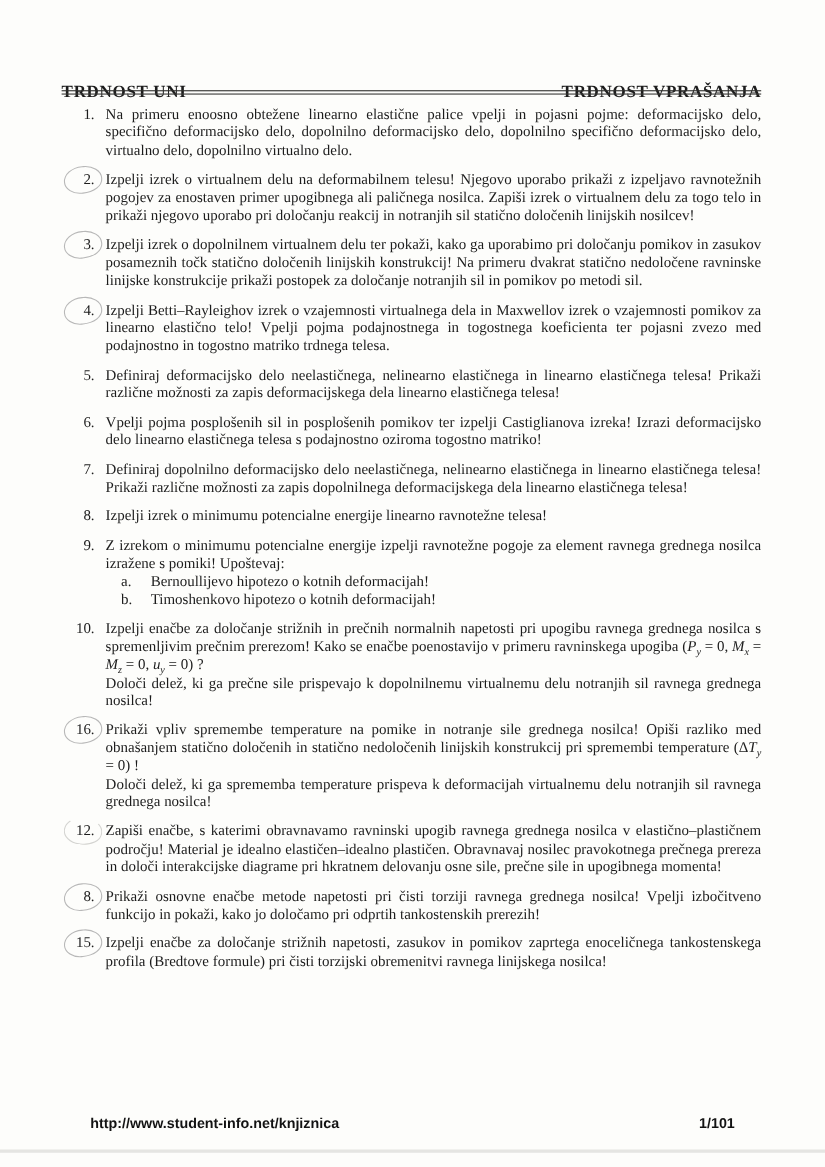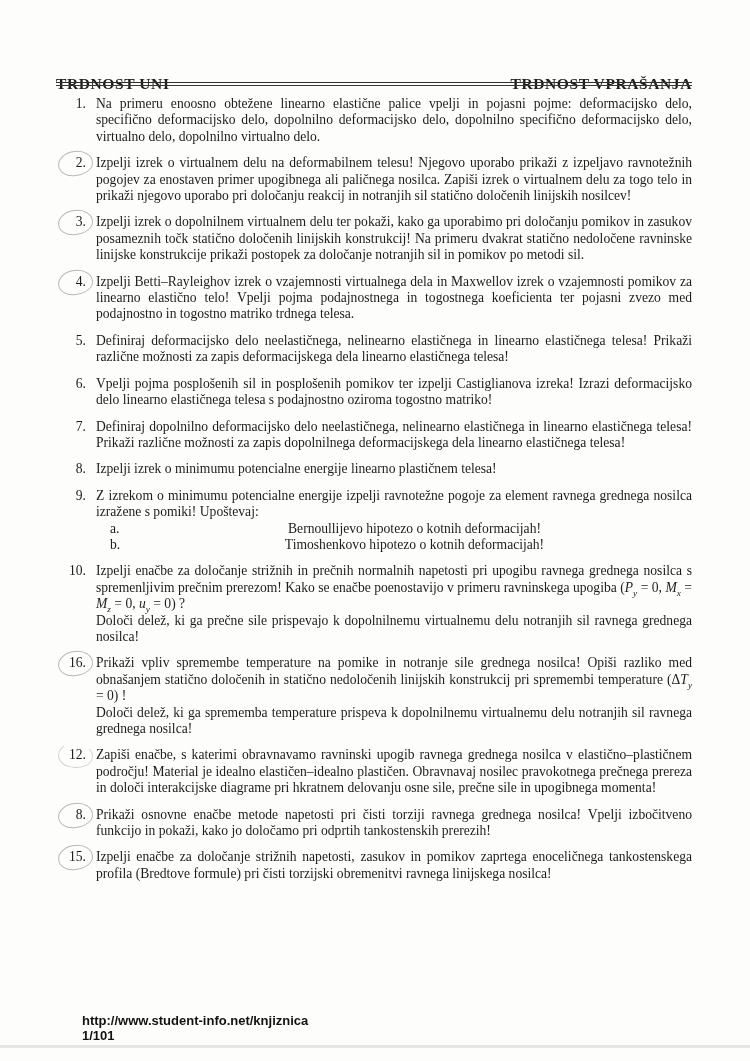--- a/index.html
+++ b/index.html
@@ -33,40 +33,40 @@
     font-size:13.6px;line-height:16.4px;
   }
   .q{display:flex;margin-bottom:10px;}
   .qnum{
     position:relative;flex:none;width:30px;text-align:right;margin-right:10px;
   }
   .qbody{flex:1;min-width:0;}
   .qtext{margin:0;text-align:justify;}
   .sub{display:flex;padding-left:14px;}
   .sublabel{flex:none;width:27px;}
-  .subtext{flex:1;text-align:center;}
+  .subtext{flex:1;}
   sub{font-size:0.68em;line-height:0;}
   i{font-style:italic;}
   
   .q[data-circled="true"] .qnum::after,
   .q[data-circled="faint"] .qnum::after{
     content:"";position:absolute;right:-7px;top:-4px;width:33px;height:23px;
     border:1.4px solid var(--pencil);
     border-radius:52% 48% 55% 45% / 55% 50% 50% 48%;
     transform:rotate(-5deg);
   }
   .q[data-circled="faint"] .qnum::after{
     border-color:#d4d4d1;border-top-color:transparent;transform:rotate(7deg);
   }
   
   .footer{
     position:absolute;left:82px;right:82px;top:1013px;
     display:flex;justify-content:space-between;align-items:baseline;
     font-family:"Liberation Sans","DejaVu Sans",sans-serif;
-    font-weight:bold;font-size:13px;color:#121212;flex-direction:column;
+    font-weight:bold;font-size:13px;color:#121212;
   }
   .scan-band{
     position:absolute;left:0;right:0;top:1045px;height:3px;
     background:rgba(175,175,168,0.30);
   }
 </style>
 </head>
 <body>
 
 <div class="page">
@@ -124,21 +124,21 @@
     <div class="q" data-circled="false">
       <span class="qnum">7.</span>
       <div class="qbody">
           <p class="qtext">Definiraj dopolnilno deformacijsko delo neelastičnega, nelinearno elastičnega in linearno elastičnega telesa! Prikaži različne možnosti za zapis dopolnilnega deformacijskega dela linearno elastičnega telesa!</p>
         </div>
     </div>
 
     <div class="q" data-circled="false">
       <span class="qnum">8.</span>
       <div class="qbody">
-          <p class="qtext">Izpelji izrek o minimumu potencialne energije linearno plastičnem telesa!</p>
+          <p class="qtext">Izpelji izrek o minimumu potencialne energije linearno ravnotežne telesa!</p>
         </div>
     </div>
 
     <div class="q" data-circled="false">
       <span class="qnum">9.</span>
       <div class="qbody">
         <p class="qtext">Z izrekom o minimumu potencialne energije izpelji ravnotežne pogoje za element ravnega grednega nosilca izražene s pomiki! Upoštevaj:</p>
         <div class="sub">
           <span class="sublabel">a.</span>
           <span class="subtext">Bernoullijevo hipotezo o kotnih deformacijah!</span>
@@ -155,21 +155,21 @@
       <div class="qbody">
         <p class="qtext">Izpelji enačbe za določanje strižnih in prečnih normalnih napetosti pri upogibu ravnega grednega nosilca s spremenljivim prečnim prerezom!  Kako se enačbe poenostavijo v primeru ravninskega upogiba (<i>P</i><sub><i>y</i></sub> = 0,  <i>M</i><sub><i>x</i></sub> = <i>M</i><sub><i>z</i></sub> = 0,  <i>u</i><sub><i>y</i></sub> = 0) ?</p>
         <p class="qtext">Določi delež, ki ga prečne sile prispevajo k dopolnilnemu virtualnemu delu notranjih sil ravnega grednega nosilca!</p>
       </div>
     </div>
 
     <div class="q" data-circled="true">
       <span class="qnum">16.</span>
       <div class="qbody">
         <p class="qtext">Prikaži vpliv spremembe temperature na pomike in notranje sile grednega nosilca!  Opiši razliko med obnašanjem statično določenih in statično nedoločenih linijskih konstrukcij pri spremembi temperature (Δ<i>T</i><sub><i>y</i></sub> = 0) !</p>
-        <p class="qtext">Določi delež, ki ga sprememba temperature prispeva k dopolnilnemu virtualnemu delu notranjih sil ravnega grednega nosilca!</p>
+        <p class="qtext">Določi delež, ki ga sprememba temperature prispeva k deformacijah virtualnemu delu notranjih sil ravnega grednega nosilca!</p>
       </div>
     </div>
 
     <div class="q" data-circled="faint">
       <span class="qnum">12.</span>
       <div class="qbody">
           <p class="qtext">Zapiši enačbe, s katerimi obravnavamo ravninski upogib ravnega grednega nosilca v elastično–plastičnem področju!  Material je idealno elastičen–idealno plastičen.  Obravnavaj nosilec pravokotnega prečnega prereza in določi interakcijske diagrame pri hkratnem delovanju osne sile, prečne sile in upogibnega momenta!</p>
         </div>
     </div>
 

